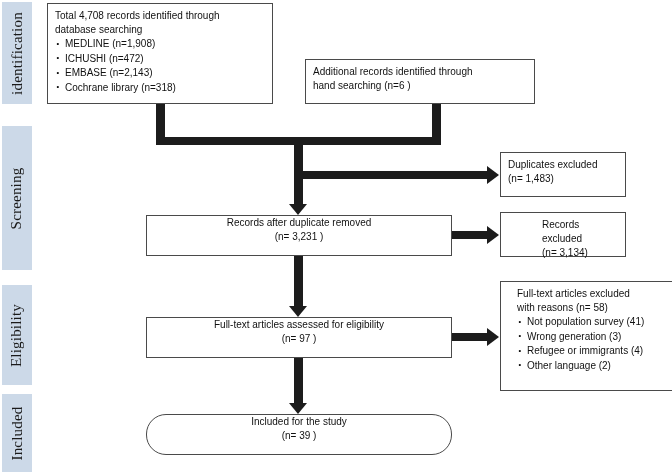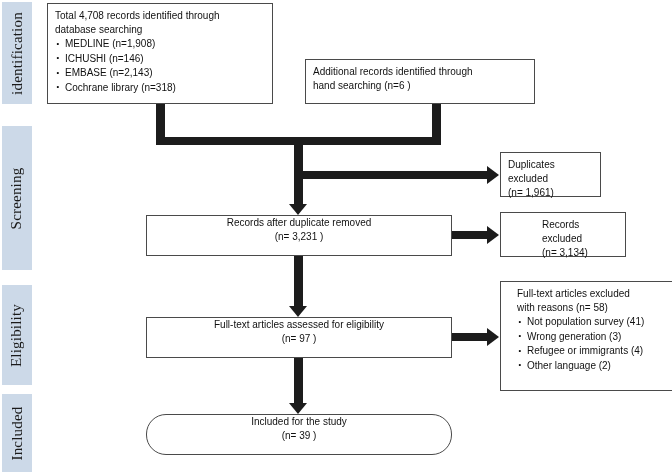--- a/index.html
+++ b/index.html
@@ -92,44 +92,44 @@
 
   <div class="stage-bar" style="left:2px;top:394px;width:30px;height:78px;">
     <span class="stage-text">Included</span>
   </div>
 
   <div class="box pad" style="left:47px;top:3px;width:226px;height:101px;">
     <span class="line">Total 4,708 records identified through</span>
     <span class="line">database searching</span>
     <ul class="bullets">
       <li>MEDLINE (n=1,908)</li>
-      <li>ICHUSHI (n=146)</li>
+      <li>ICHUSHI (n=472)</li>
       <li>EMBASE (n=2,143)</li>
       <li>Cochrane library (n=318)</li>
     </ul>
   </div>
 
   <div class="box pad" style="left:305px;top:59px;width:230px;height:45px;">
     <span class="line">Additional records identified through</span>
     <span class="line">hand searching  (n=6 )</span>
   </div>
 
   <div class="vline" style="left:156px;top:104px;width:9px;height:37px;"></div>
   <div class="vline" style="left:432px;top:104px;width:9px;height:37px;"></div>
   <div class="hline" style="left:156px;top:137px;width:285px;height:8px;"></div>
 
   <div class="vline" style="left:294px;top:141px;width:9px;height:65px;"></div>
   <div class="arrow-down" style="left:289px;top:204px;"></div>
 
   <div class="hline" style="left:298px;top:171px;width:190px;height:8px;"></div>
   <div class="arrow-right" style="left:487px;top:166px;"></div>
 
-  <div class="box pad" style="left:500px;top:152px;width:101px;height:45px;">
+  <div class="box pad" style="left:500px;top:152px;width:126px;height:45px;">
     <span class="line">Duplicates excluded</span>
-    <span class="line">(n= 1,961)</span>
+    <span class="line">(n= 1,483)</span>
   </div>
 
   <div class="box center" style="left:146px;top:215px;width:306px;height:41px;">
     <span class="line">Records after duplicate removed</span>
     <span class="line">(n= 3,231 )</span>
   </div>
 
   <div class="hline" style="left:452px;top:231px;width:36px;height:8px;"></div>
   <div class="arrow-right" style="left:487px;top:226px;"></div>
 

